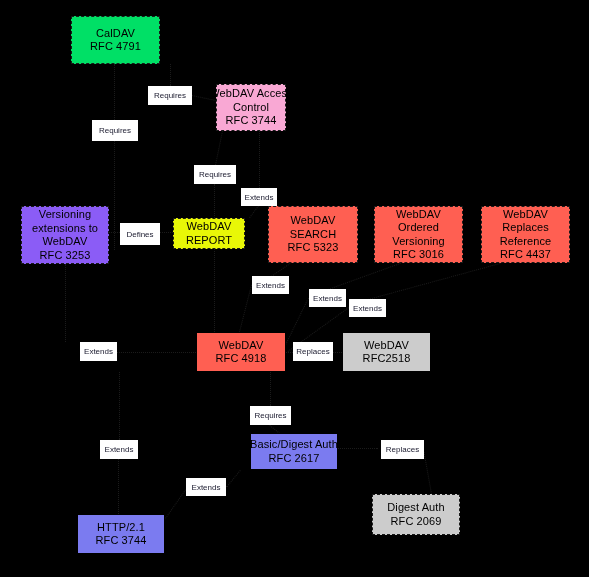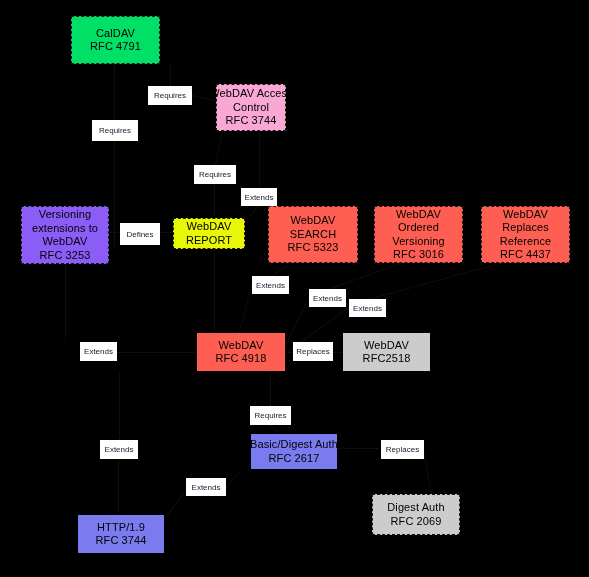--- a/index.html
+++ b/index.html
@@ -135,21 +135,21 @@
       </div>
       <div class="node solid" style="left: 342px; top: 332px; width: 89px; height: 40px; background: rgb(204, 204, 204);">
         <span class="line">WebDAV</span>
         <span class="line">RFC2518</span>
       </div>
       <div class="node solid" style="left: 250px; top: 433px; width: 88px; height: 37px; background: rgb(123, 123, 240);">
         <span class="line">Basic/Digest Auth</span>
         <span class="line">RFC 2617</span>
       </div>
       <div class="node solid" style="left: 77px; top: 514px; width: 88px; height: 40px; background: rgb(123, 123, 240);">
-        <span class="line">HTTP/1.9</span>
+        <span class="line">HTTP/2.1</span>
         <span class="line">RFC 3744</span>
       </div>
       <div class="node dashed" style="left: 372px; top: 494px; width: 88px; height: 41px; background: rgb(204, 204, 204);">
         <span class="line">Digest Auth</span>
         <span class="line">RFC 2069</span>
       </div>
     </div>
   <div id="label-layer">
       <div class="edgelabel" style="left: 148px; top: 86px; width: 44px; height: 19px;">Requires</div>
       <div class="edgelabel" style="left: 92px; top: 120px; width: 46px; height: 21px;">Requires</div>

